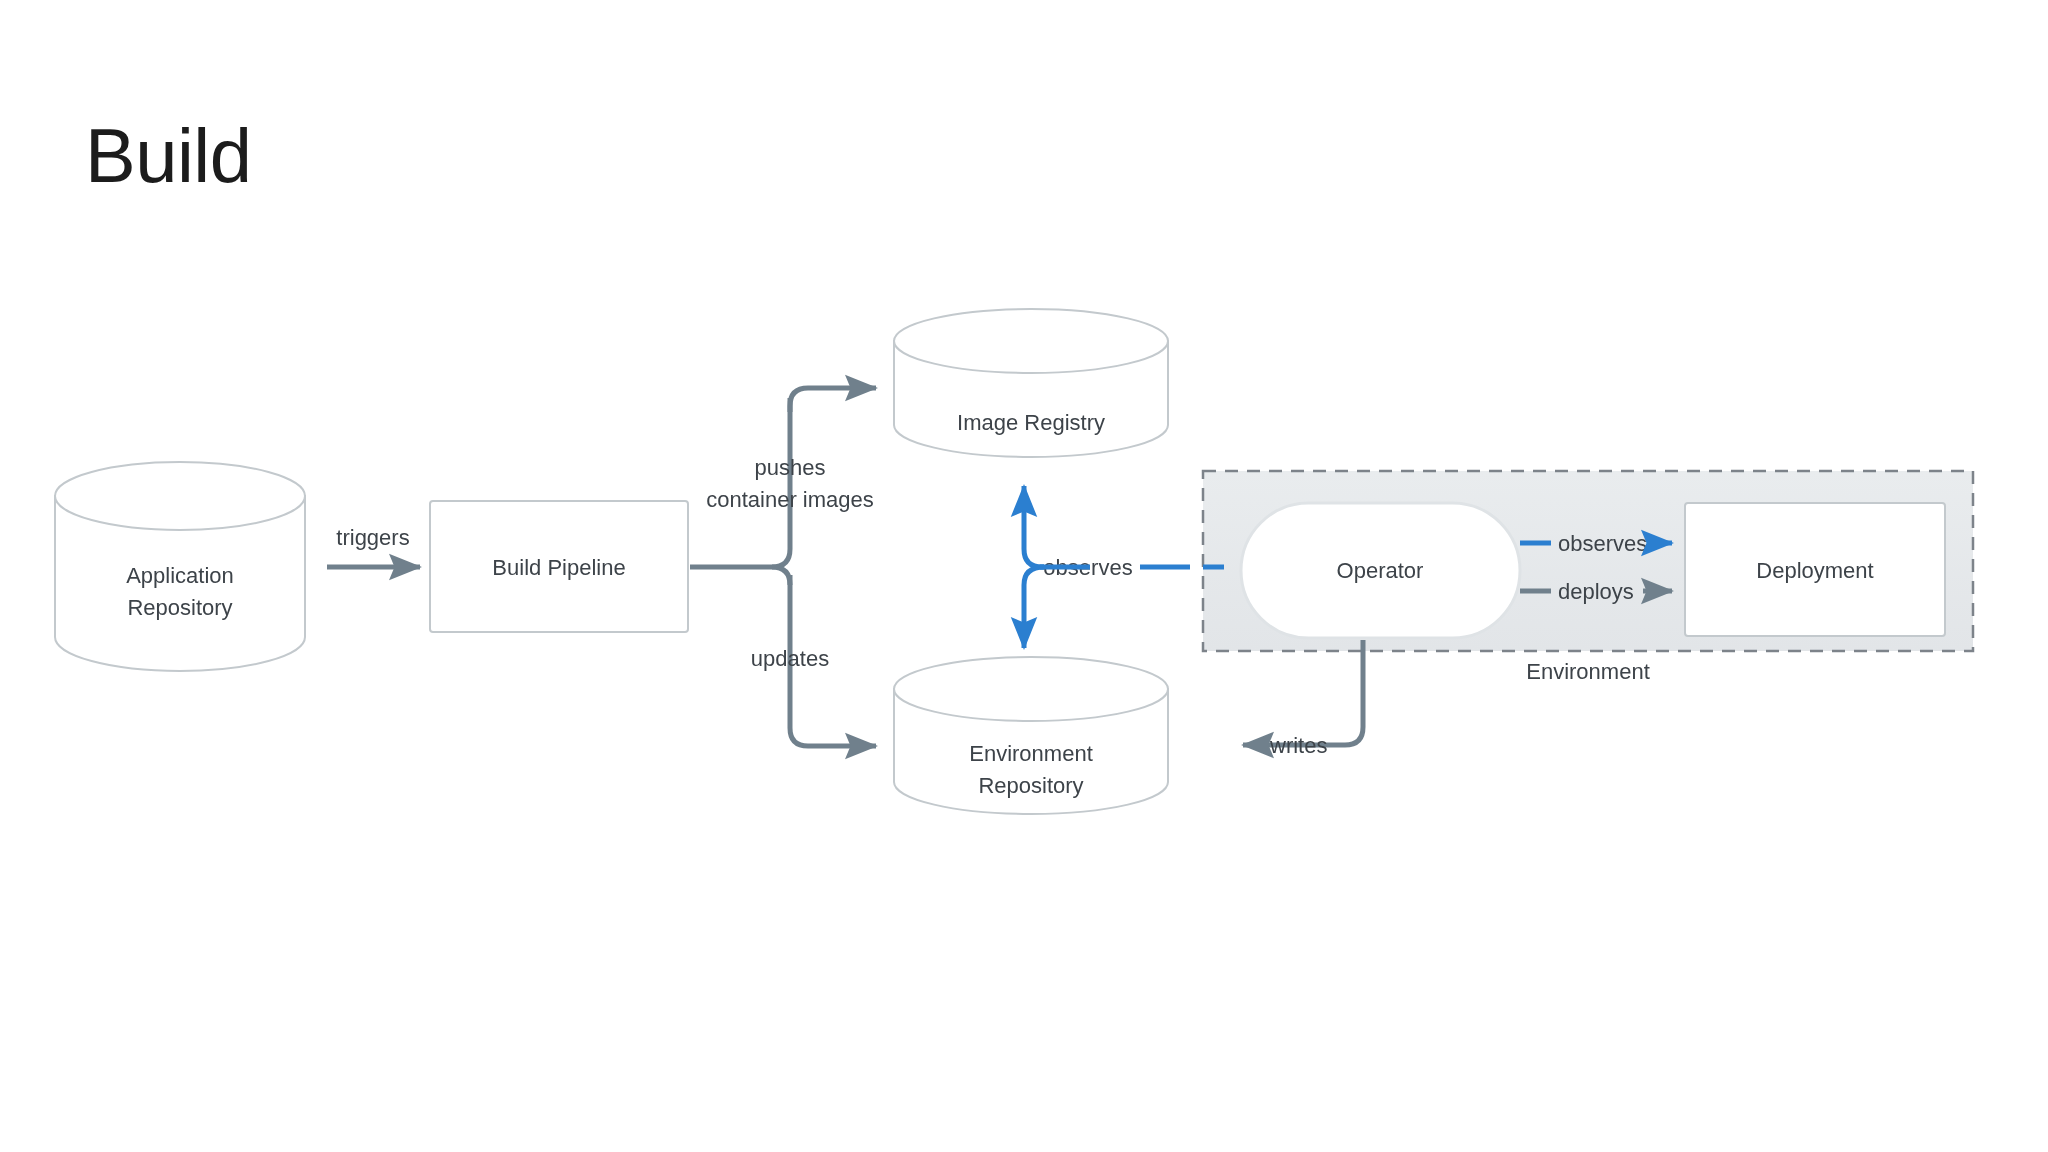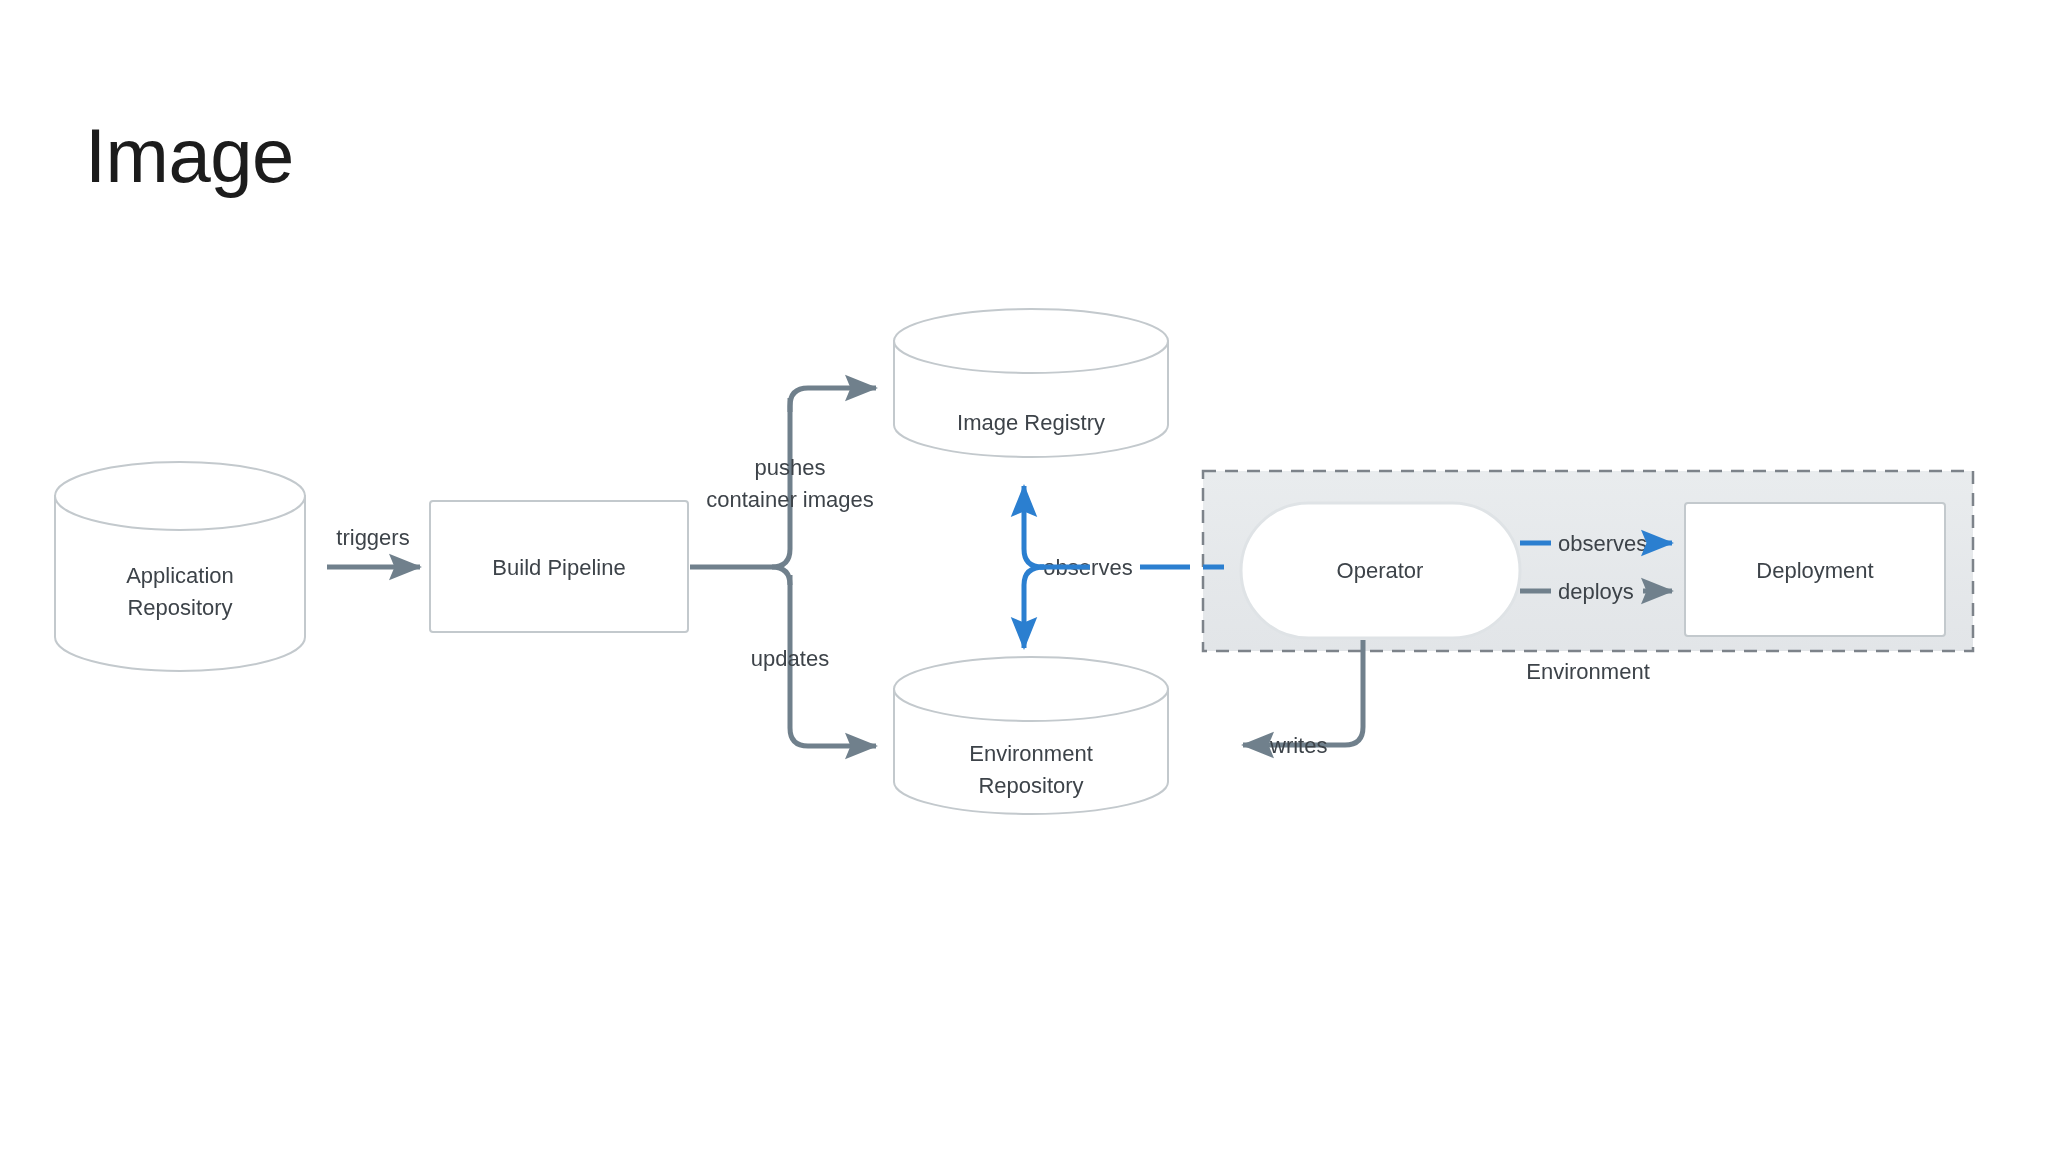--- a/index.html
+++ b/index.html
@@ -44,21 +44,21 @@
   }
   .group-label {
     font-family: "Liberation Sans", sans-serif;
     font-size: 22px;
     fill: #3d4349;
   }
 </style>
 </head>
 <body>
 
-<div id="page-title">Image</div>
+<div id="page-title">Build</div>
 
 <svg id="diagram-canvas" viewBox="0 0 2048 1152" xmlns="http://www.w3.org/2000/svg">
 
   <defs>
     <marker id="arrow-gray" markerWidth="7" markerHeight="6" refX="6.2" refY="3" orient="auto" markerUnits="strokeWidth">
       <path d="M0,0.35 L6.6,3 L0,5.65 L1.1,3 Z" fill="#70808c"></path>
     </marker>
     <marker id="arrow-blue" markerWidth="7" markerHeight="6" refX="6.2" refY="3" orient="auto" markerUnits="strokeWidth">
       <path d="M0,0.35 L6.6,3 L0,5.65 L1.1,3 Z" fill="#2b7fd0"></path>
     </marker>

